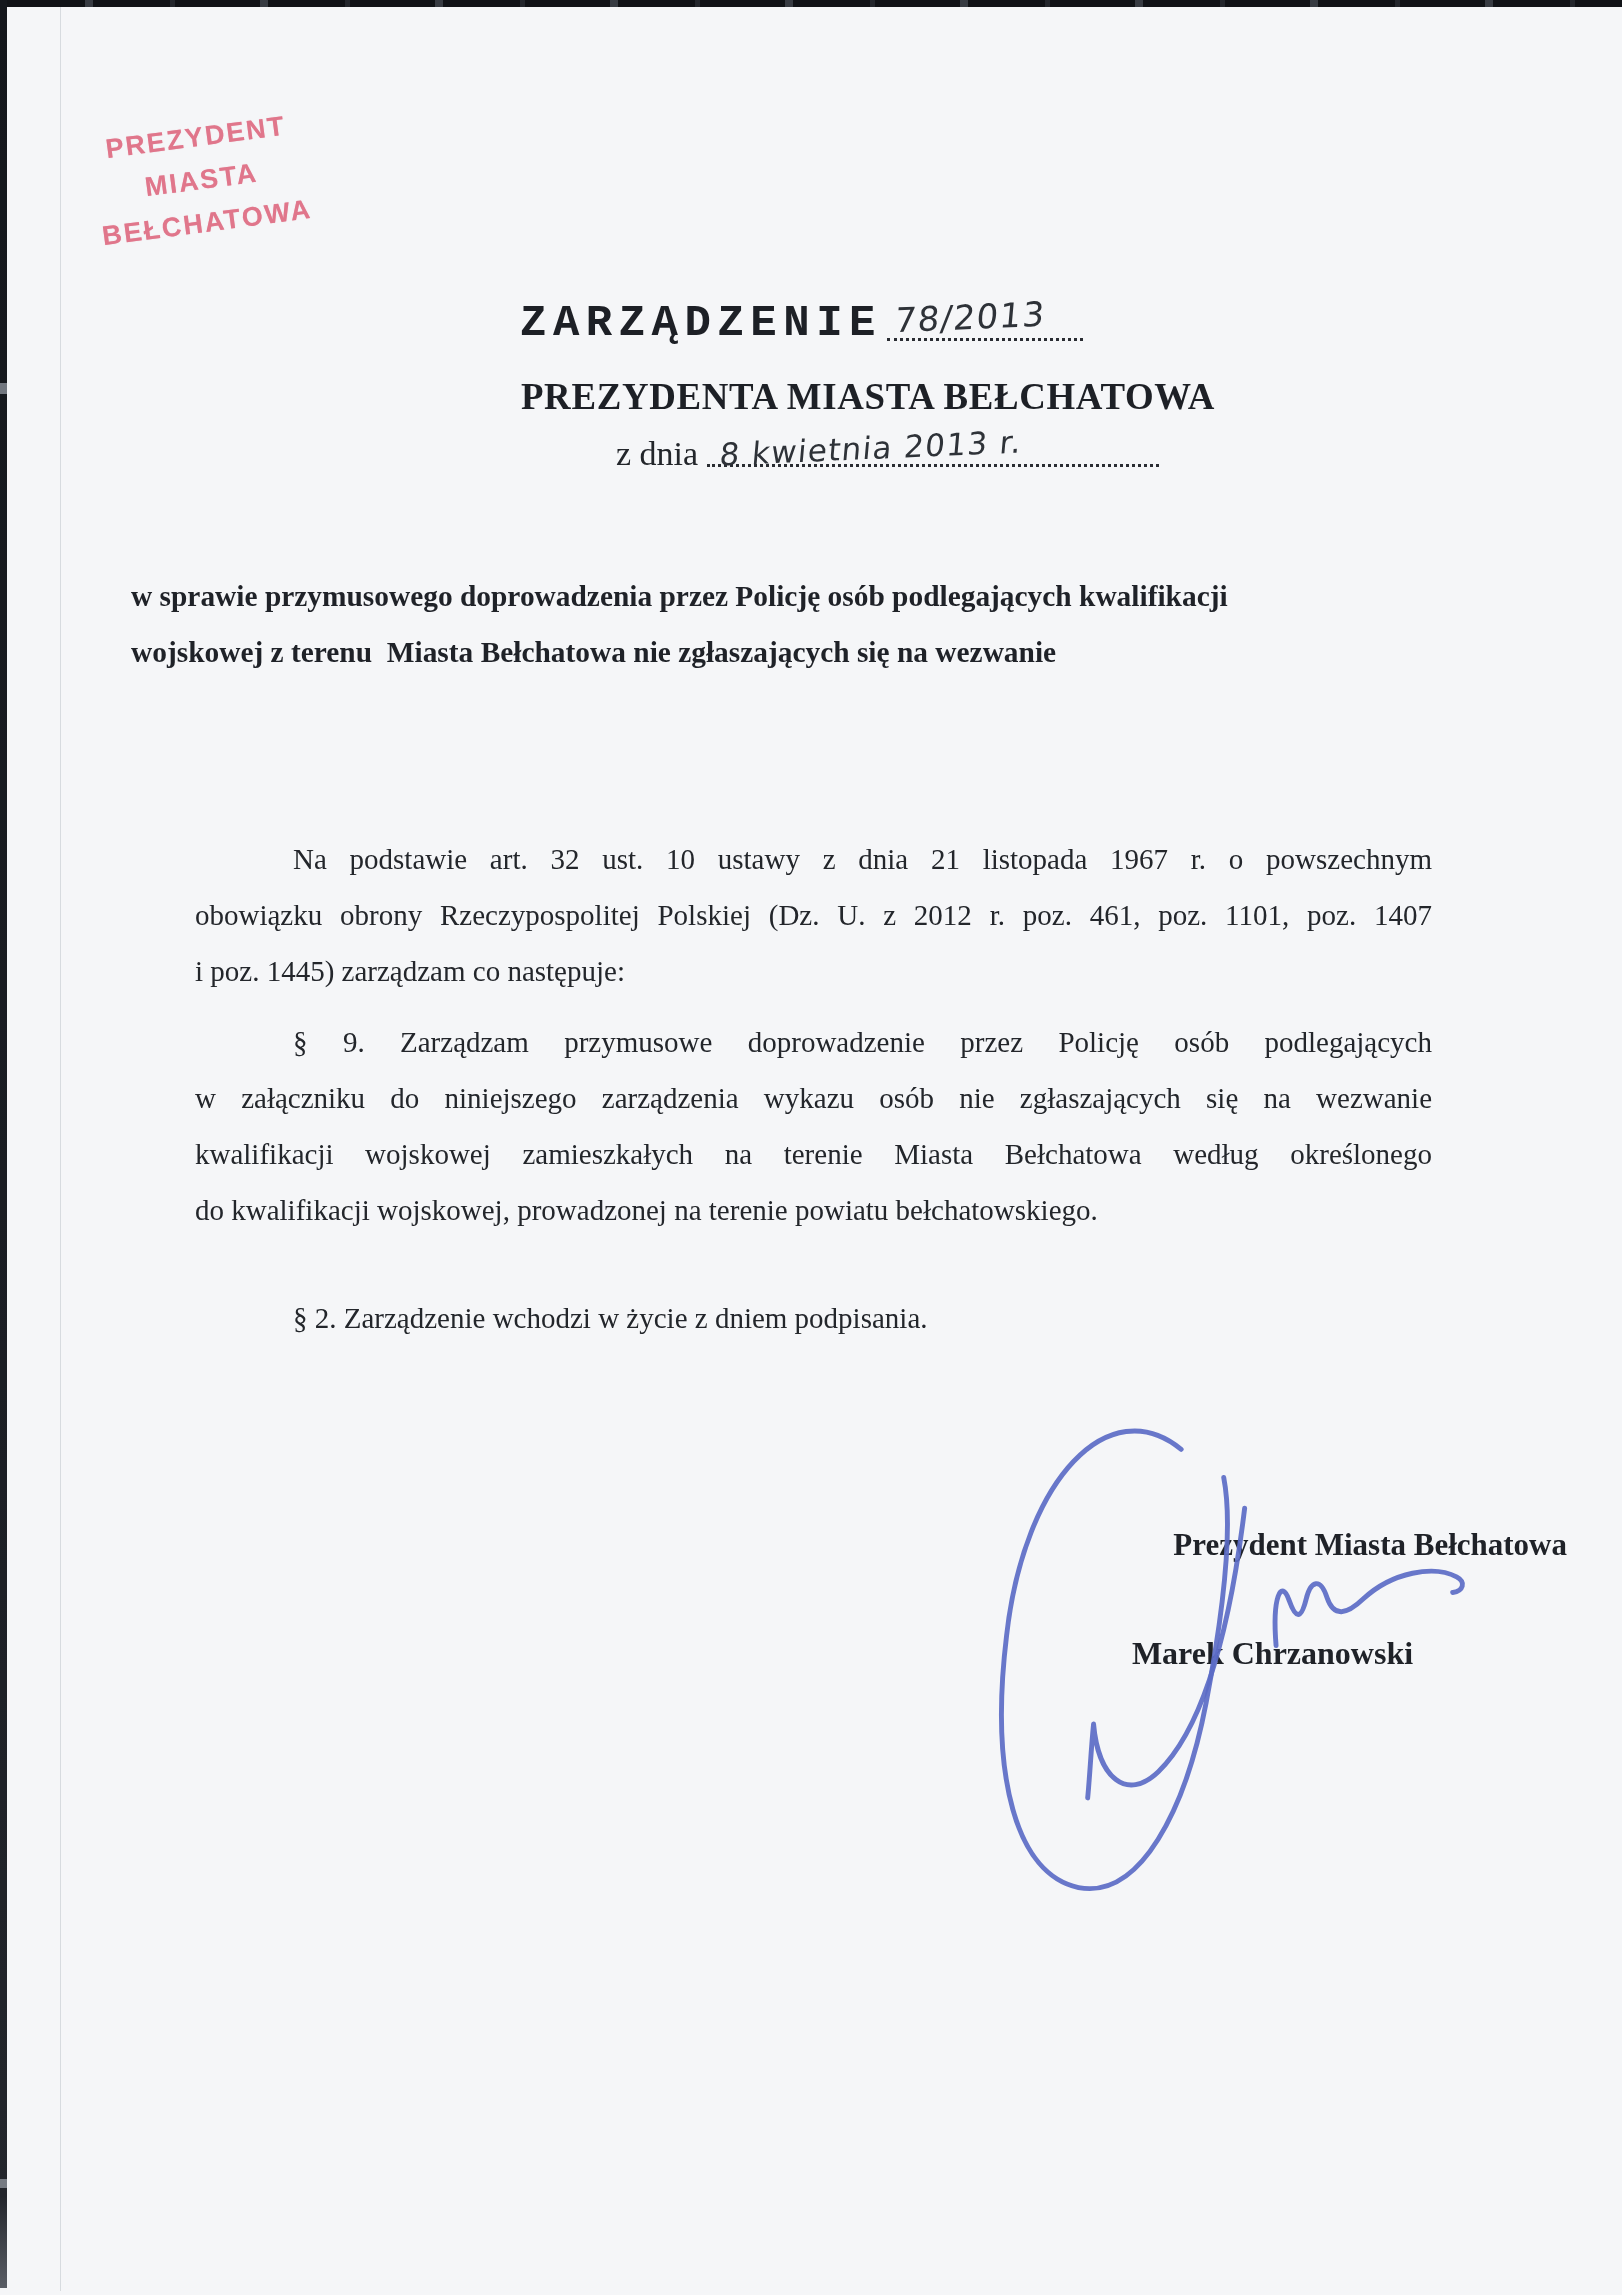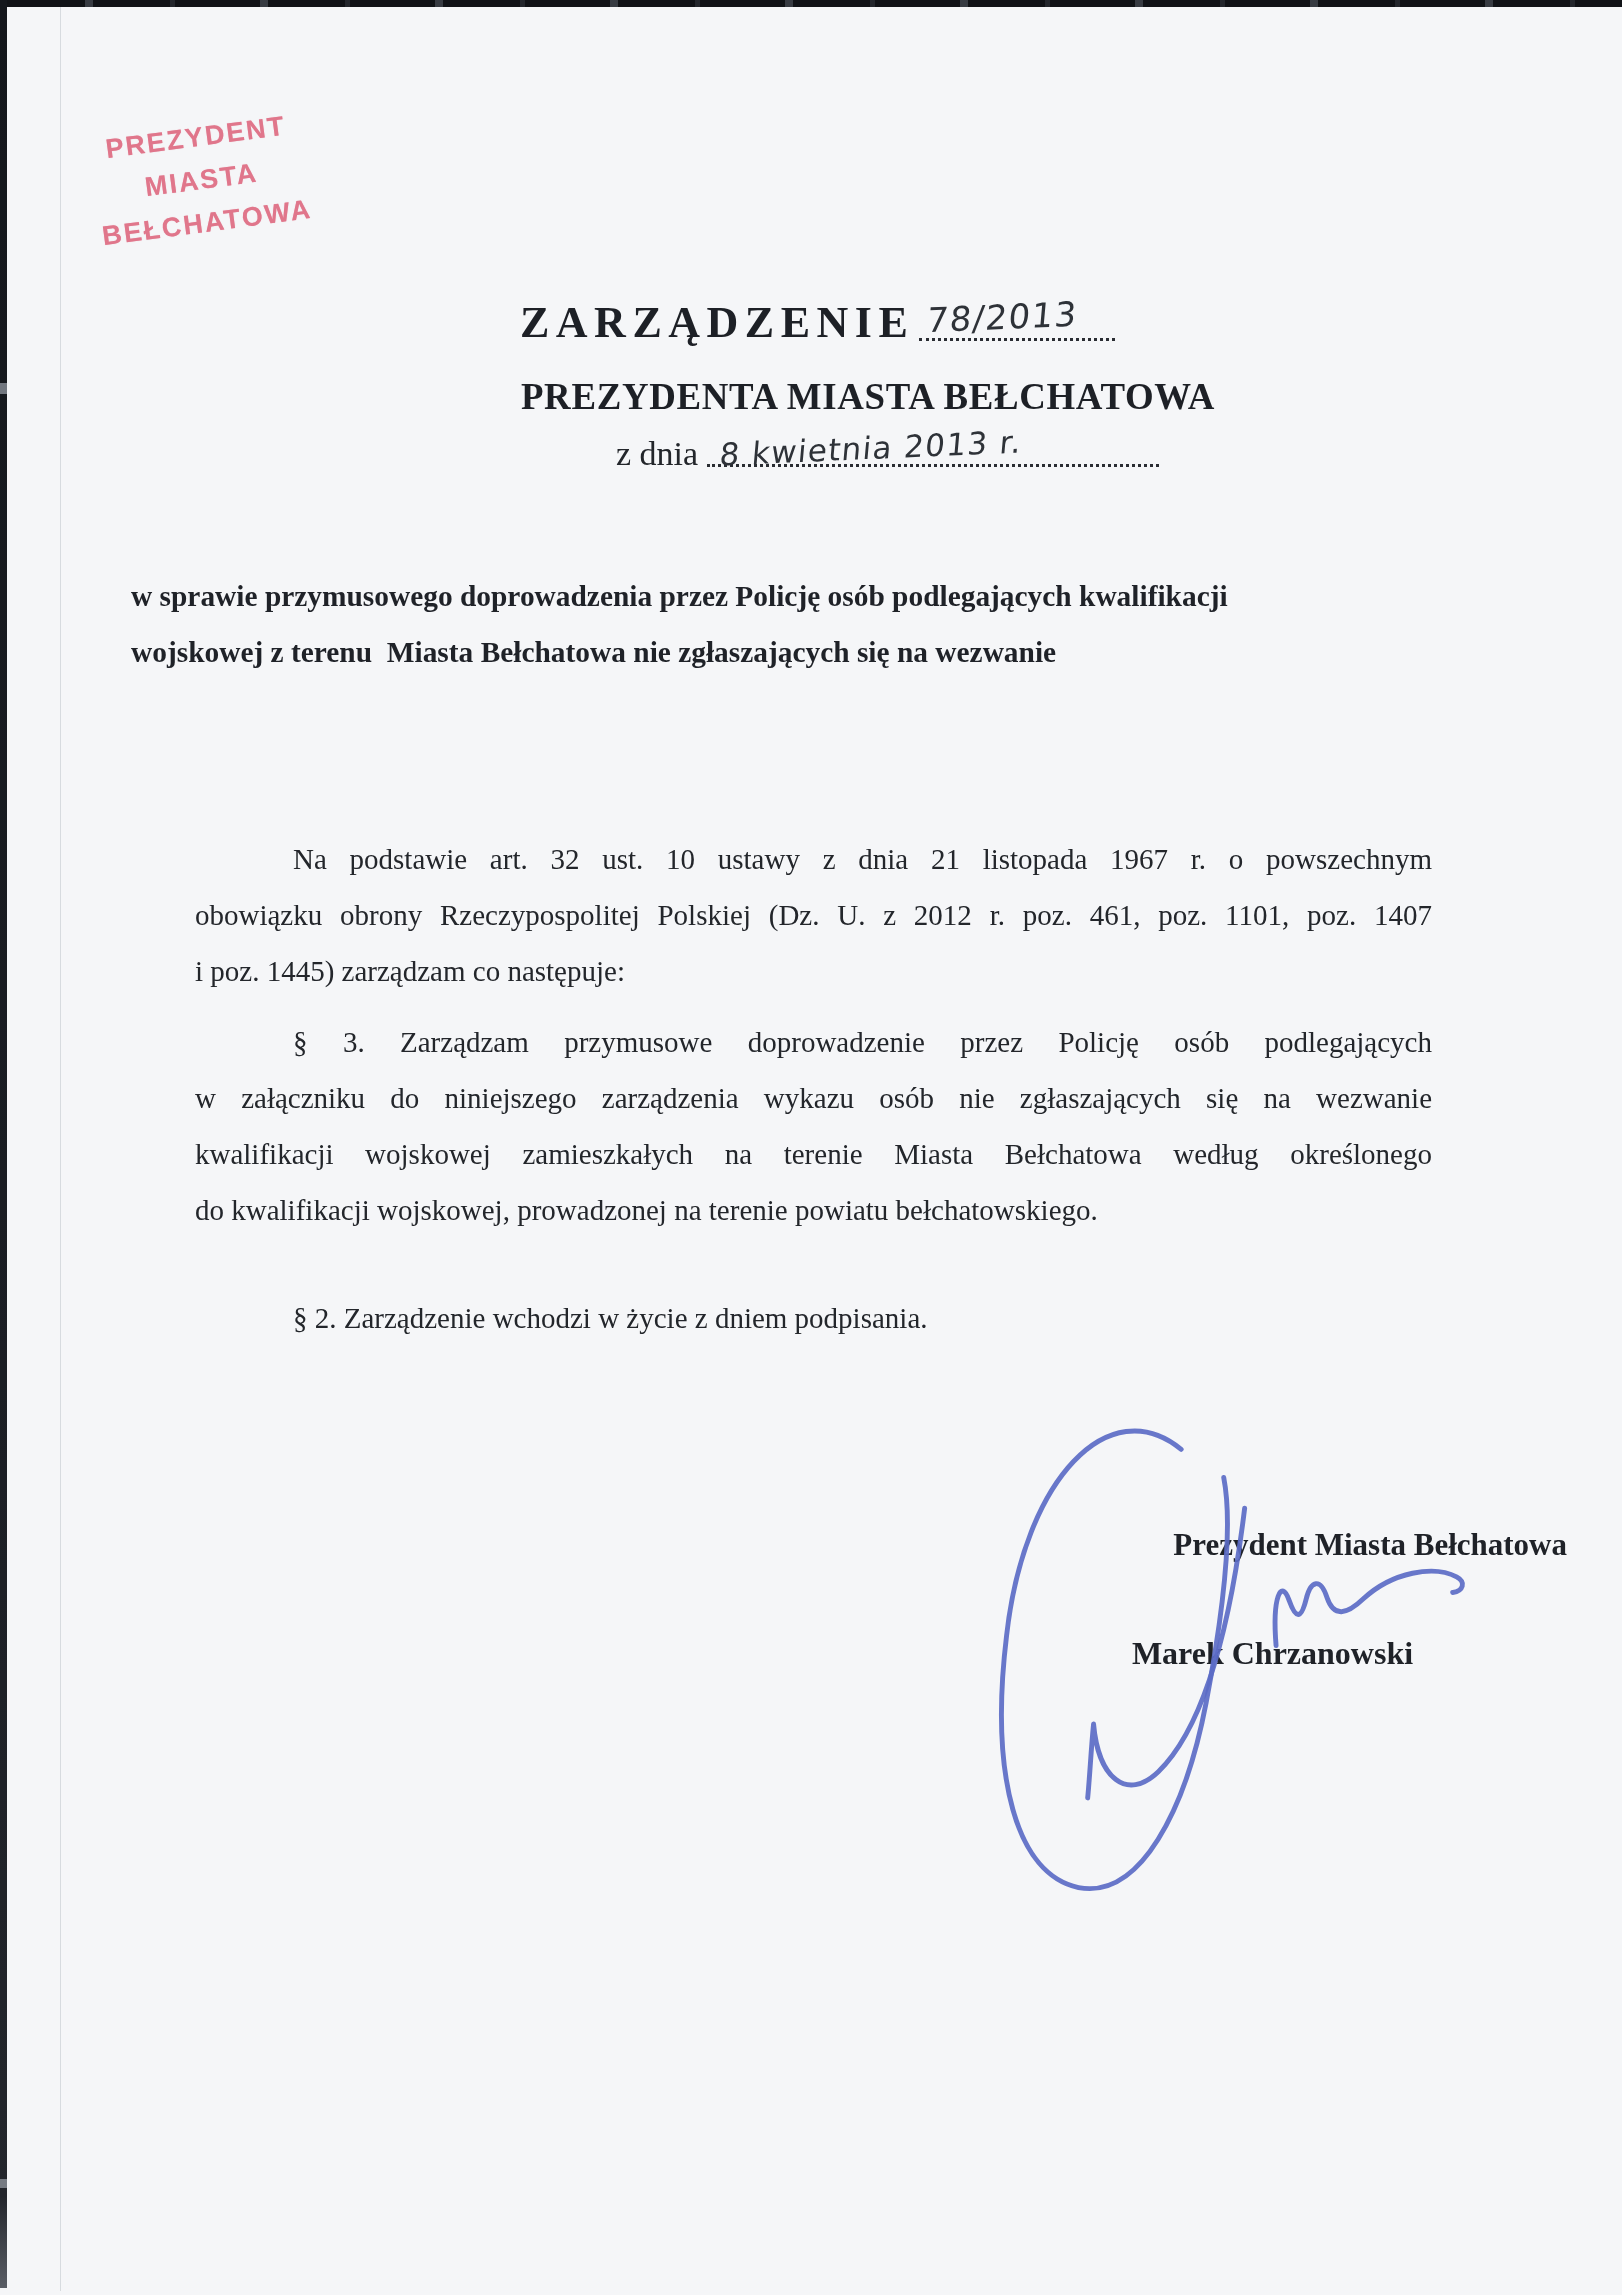--- a/index.html
+++ b/index.html
@@ -39,20 +39,21 @@
     text-shadow:0 0 0.7px rgba(221,96,121,.55);
   }
   
   .title-line1{
     position:absolute;left:520px;top:301px;
     display:flex;align-items:flex-end;white-space:nowrap;
   }
   .title-word{
     font-weight:700;font-size:44px;letter-spacing:6.5px;color:#1d2026;
     line-height:1;
+    font-family:Liberation Mono, monospace;
   }
   .dotted{
     position:relative;display:inline-block;
     border-bottom:3.9px dotted #2a2d33;
     height:6.5px;
   }
   .dotted-number{width:196px;margin-left:5.2px;margin-bottom:3.9px;}
   .dotted-date{width:452px;margin-left:9.2px;margin-bottom:3.9px;}
   .handwriting{
     position:absolute;
@@ -139,21 +140,21 @@
     <div class="line">wojskowej z terenu  Miasta Bełchatowa nie zgłaszających się na wezwanie</div>
   </div>
 
   <div class="body-text">
     <div class="para p1">
       <div class="line justify indent">Na podstawie art. 32 ust. 10 ustawy z dnia 21 listopada 1967 r. o powszechnym</div>
       <div class="line justify">obowiązku obrony Rzeczypospolitej Polskiej (Dz. U. z 2012 r. poz. 461, poz. 1101, poz. 1407</div>
       <div class="line">i poz. 1445) zarządzam co następuje:</div>
     </div>
     <div class="para p2">
-      <div class="line justify indent">§ 3. Zarządzam przymusowe doprowadzenie przez Policję osób podlegających</div>
+      <div class="line justify indent">§ 9. Zarządzam przymusowe doprowadzenie przez Policję osób podlegających</div>
       <div class="line justify">w załączniku do niniejszego zarządzenia wykazu osób nie zgłaszających się na wezwanie</div>
       <div class="line justify">kwalifikacji wojskowej zamieszkałych na terenie Miasta Bełchatowa według określonego</div>
       <div class="line">do kwalifikacji wojskowej, prowadzonej na terenie powiatu bełchatowskiego.</div>
     </div>
     <div class="para p3">
       <div class="line indent">§ 2. Zarządzenie wchodzi w życie z dniem podpisania.</div>
     </div>
   </div>
 
   <div class="sig-block">

